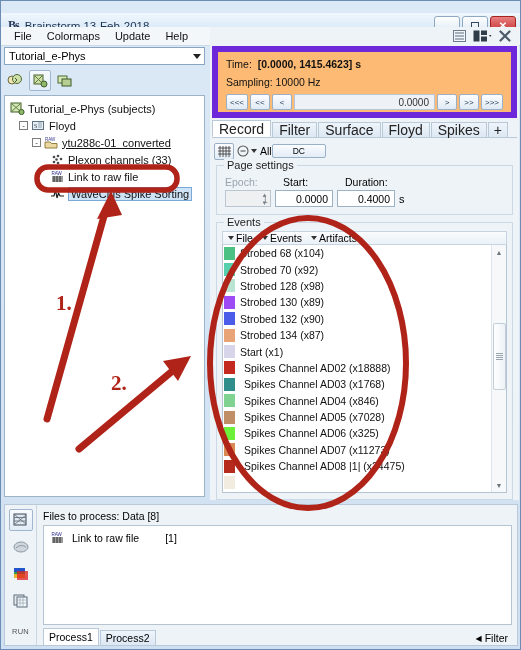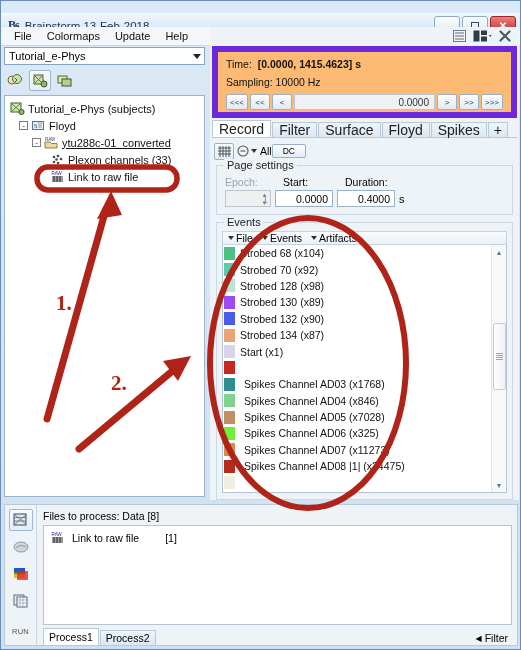--- a/index.html
+++ b/index.html
@@ -171,21 +171,21 @@
     background: linear-gradient(#fbfdff,#e2ecf6);
     display: flex; align-items: center; justify-content: center;
     font-size: 9px;
   }
   .toolflat {
     width: 17px; height: 17px; display: flex; align-items: center; justify-content: center;
     font-size: 11px; color: #444;
   }
   .alltag { font-size: 10.5px; display: flex; align-items: center; gap: 3px; }
   .dcbtn {
-    border: 1px solid #9ab0c6; border-radius: 2px; padding: 1px 10px;
+    border: 1px solid #9ab0c6; border-radius: 2px; padding: 1px 20px;
     background: linear-gradient(#fbfdff,#e2ecf6); font-size: 8.5px;
   }
 
   .group {
     margin: 4px 6px 0 6px;
     border: 1px solid #ccd8e4;
     position: relative;
     padding: 10px 8px 7px 8px;
   }
   .group-title {
@@ -407,20 +407,28 @@
             <text x="1.5" y="5" font-size="4.5" fill="#2a2a8c" font-family="sans-serif">RAW</text>
             <g stroke="#222" stroke-width="0.9">
               <path d="M2 7h11M2 9h11M2 11h11"></path>
               <path d="M4 6v6M7 6v6M10 6v6"></path>
             </g>
           </svg>
         </span>
         <span class="label">Link to raw file</span>
       </div>
 
+      <div class="node selected" style="padding-left:45px;">
+        <span class="ico">
+          <svg width="15" height="13" viewBox="0 0 15 13">
+            <path d="M1 9 L4 9 L5.5 3 L7 11 L8.5 6 L10 9 L14 9" fill="none" stroke="#1c1c1c" stroke-width="1.2"></path>
+          </svg>
+        </span>
+        <span class="label">WaveClus Spike Sorting</span>
+      </div>
 
     </div>
   </div>
 
   <div class="right-panel">
 
     <div class="rp-head">
       <span>
         <svg width="13" height="12" viewBox="0 0 13 12">
             <rect x="0.5" y="0.5" width="12" height="11" fill="#f2f6fa" stroke="#6d7d8d"></rect>
@@ -550,20 +558,21 @@
             <div class="ev-row">
               <div class="swatch" style="background: rgb(232, 163, 119);"></div>
               <div class="ev-name">Strobed 134  (x87)</div>
             </div>
             <div class="ev-row">
               <div class="swatch" style="background: rgb(215, 213, 234);"></div>
               <div class="ev-name">Start  (x1)</div>
             </div>
             <div class="ev-row indent">
               <div class="swatch" style="background: rgb(196, 41, 31);"></div>
+              <div class="ev-name">Spikes Channel AD02  (x18888)</div>
             </div>
             <div class="ev-row indent">
               <div class="swatch" style="background: rgb(47, 141, 139);"></div>
               <div class="ev-name">Spikes Channel AD03  (x1768)</div>
             </div>
             <div class="ev-row indent">
               <div class="swatch" style="background: rgb(127, 210, 143);"></div>
               <div class="ev-name">Spikes Channel AD04  (x846)</div>
             </div>
             <div class="ev-row indent">

